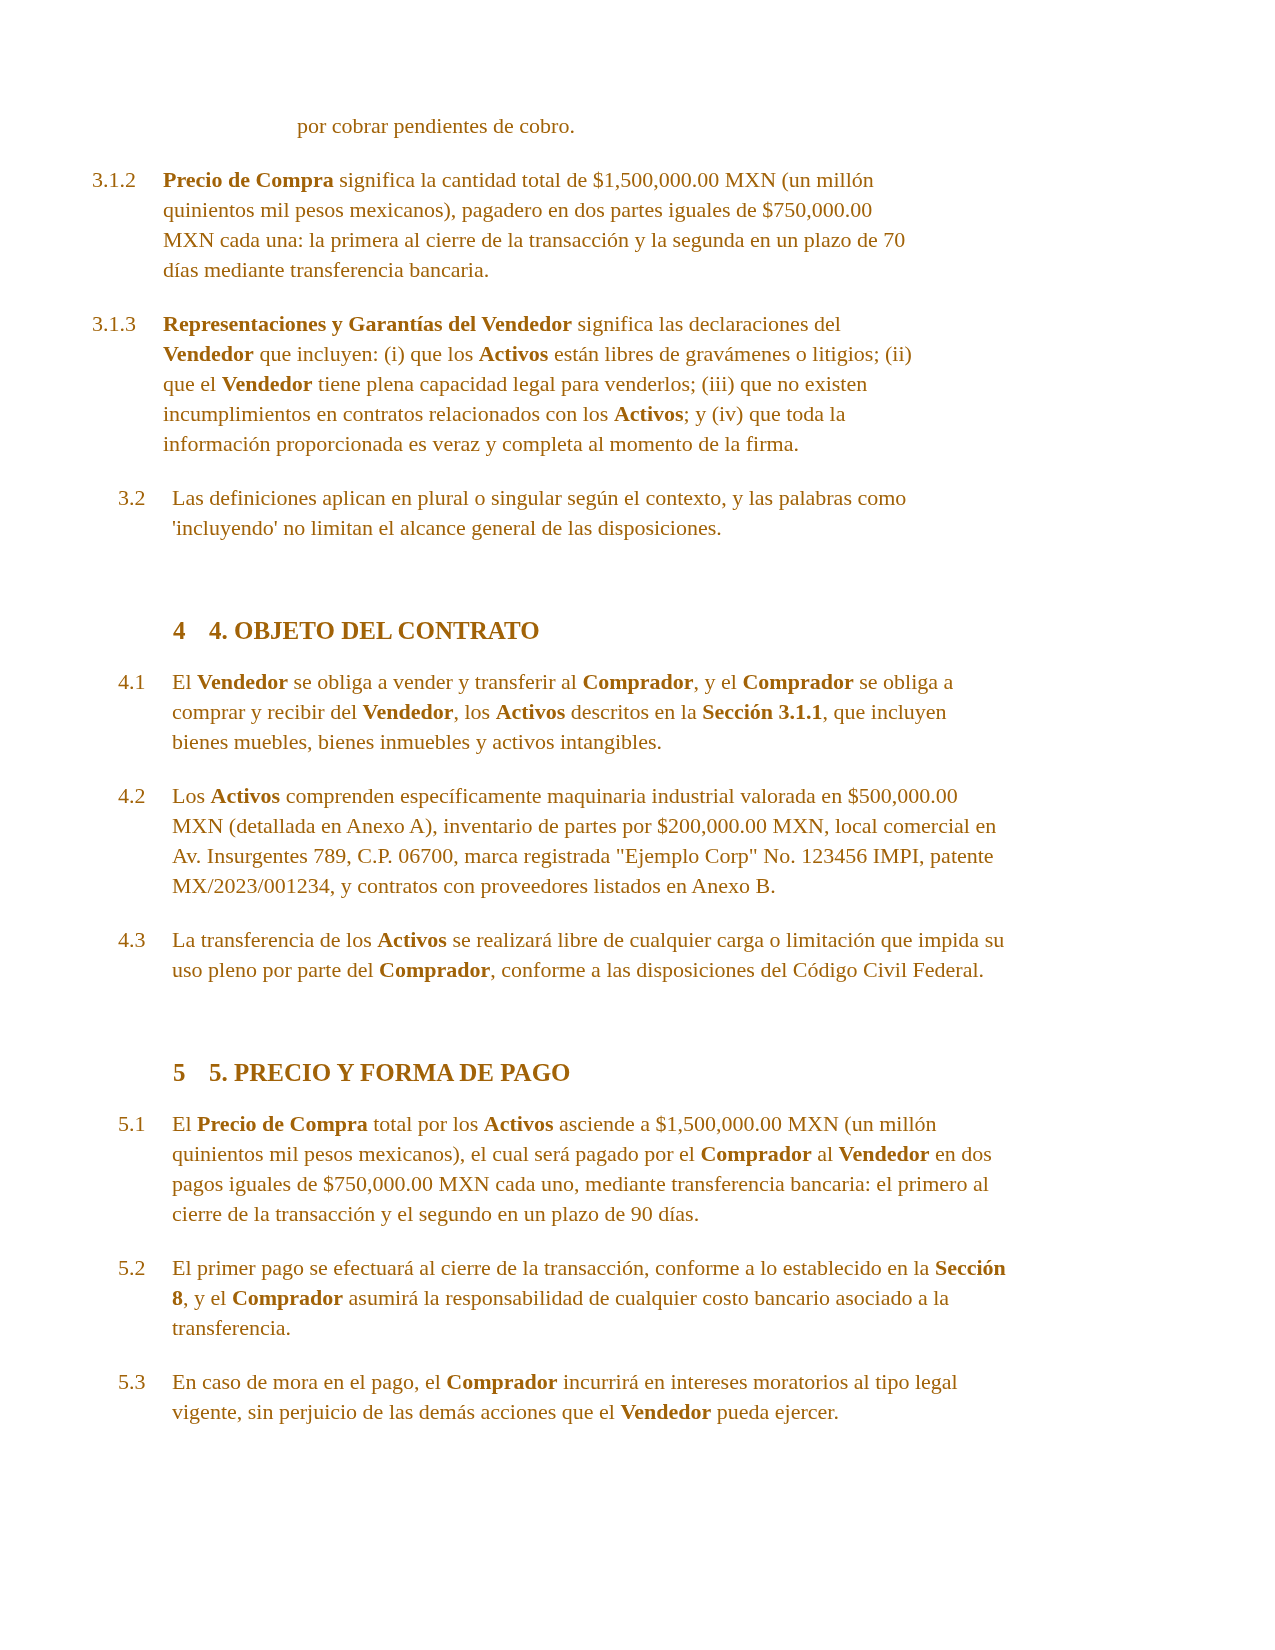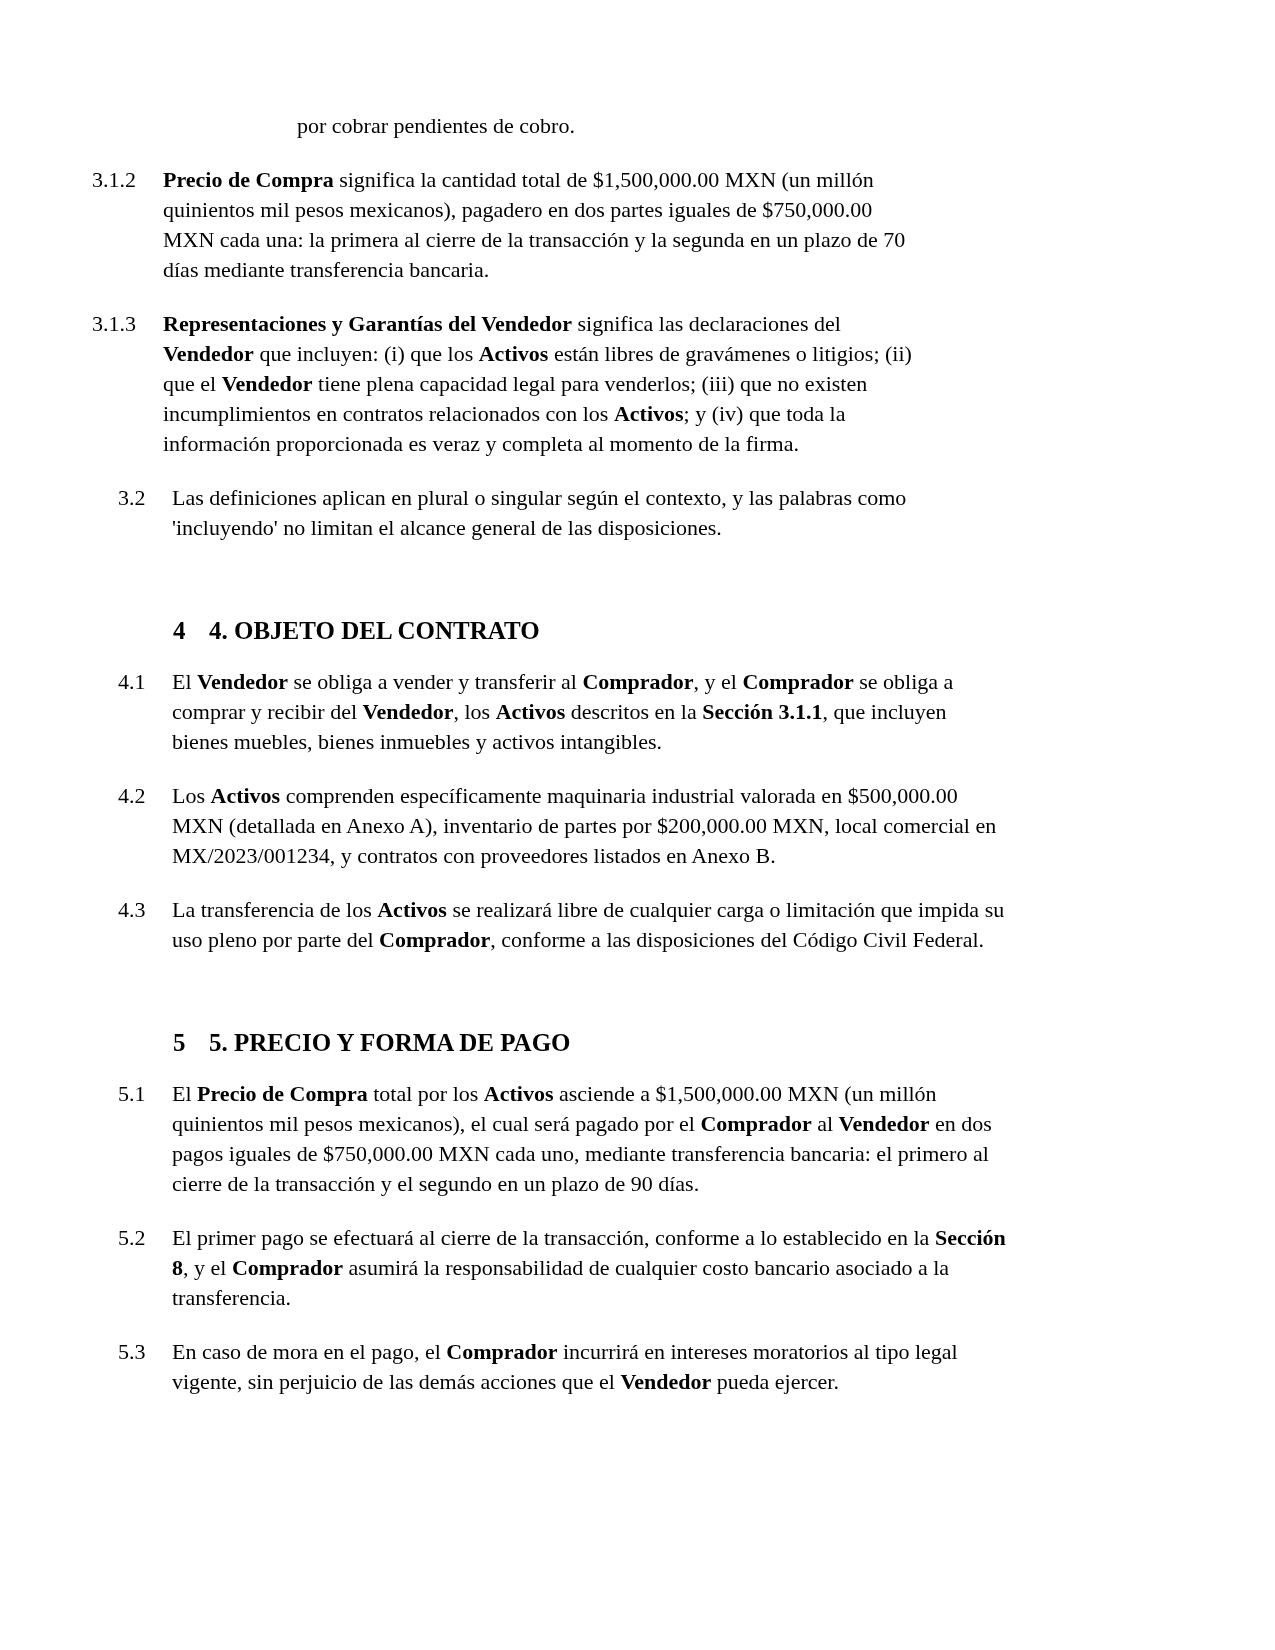--- a/index.html
+++ b/index.html
@@ -5,21 +5,21 @@
   html, body {
     margin: 0;
     padding: 0;
     background: #ffffff;
   }
   .page {
     position: relative;
     width: 1107px;
     height: 1650px;
     background: #ffffff;
-    color: #000000;
+    color: #a16207;
     font-family: "Liberation Serif", serif;
     font-size: 22px;
     overflow: hidden;
   }
   .content {
     padding-top: 111px;
   }
   .block {
     margin: 0 0 24px 0;
   }
@@ -104,20 +104,21 @@
           <div class="line">El <b>Vendedor</b> se obliga a vender y transferir al <b>Comprador</b>, y el <b>Comprador</b> se obliga a</div>
           <div class="line">comprar y recibir del <b>Vendedor</b>, los <b>Activos</b> descritos en la <b>Sección 3.1.1</b>, que incluyen</div>
           <div class="line">bienes muebles, bienes inmuebles y activos intangibles.</div>
         </div>
       </div>
       <div class="block item lvl2">
         <span class="num">4.2</span>
         <div class="txt">
           <div class="line">Los <b>Activos</b> comprenden específicamente maquinaria industrial valorada en $500,000.00</div>
           <div class="line">MXN (detallada en Anexo A), inventario de partes por $200,000.00 MXN, local comercial en</div>
+          <div class="line">Av. Insurgentes 789, C.P. 06700, marca registrada "Ejemplo Corp" No. 123456 IMPI, patente</div>
           <div class="line">MX/2023/001234, y contratos con proveedores listados en Anexo B.</div>
         </div>
       </div>
       <div class="block item lvl2">
         <span class="num">4.3</span>
         <div class="txt">
           <div class="line">La transferencia de los <b>Activos</b> se realizará libre de cualquier carga o limitación que impida su</div>
           <div class="line">uso pleno por parte del <b>Comprador</b>, conforme a las disposiciones del Código Civil Federal.</div>
         </div>
       </div>

